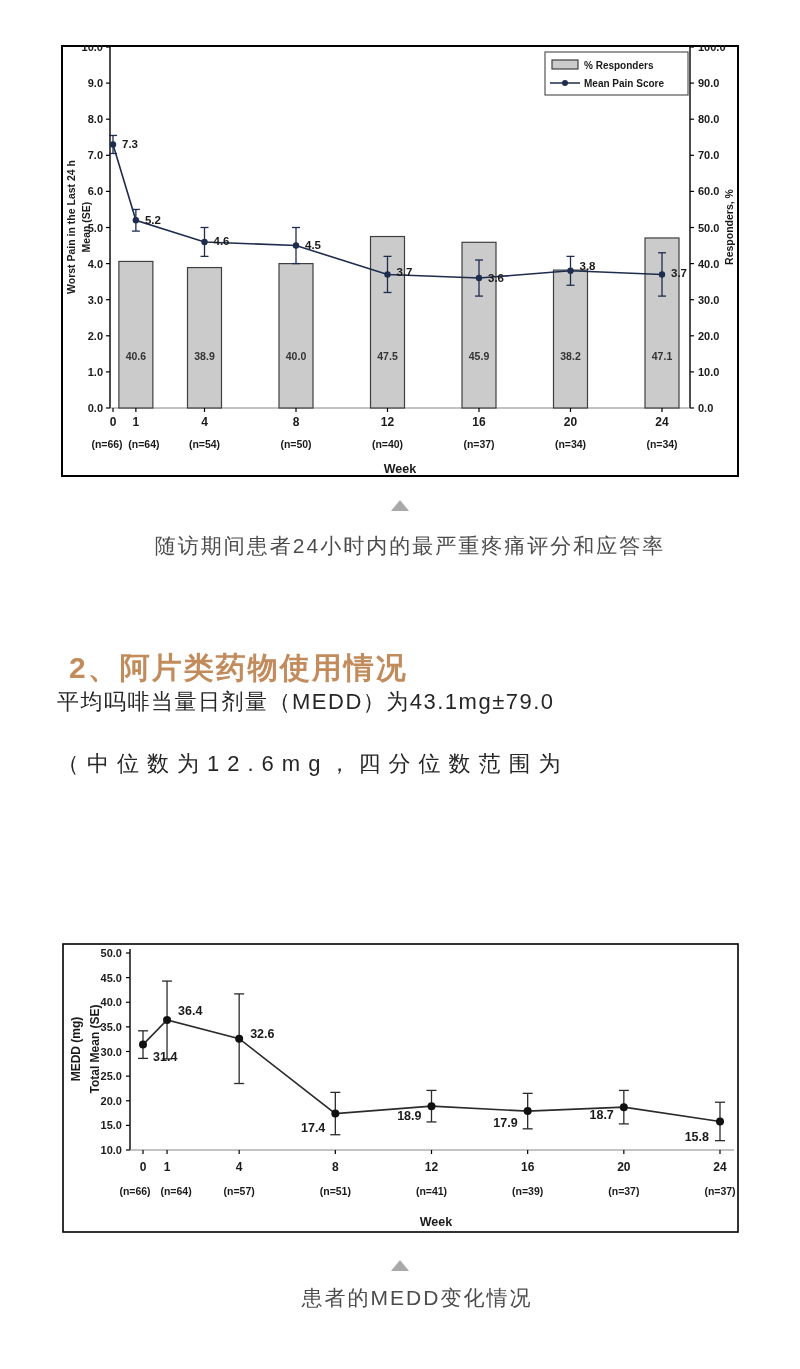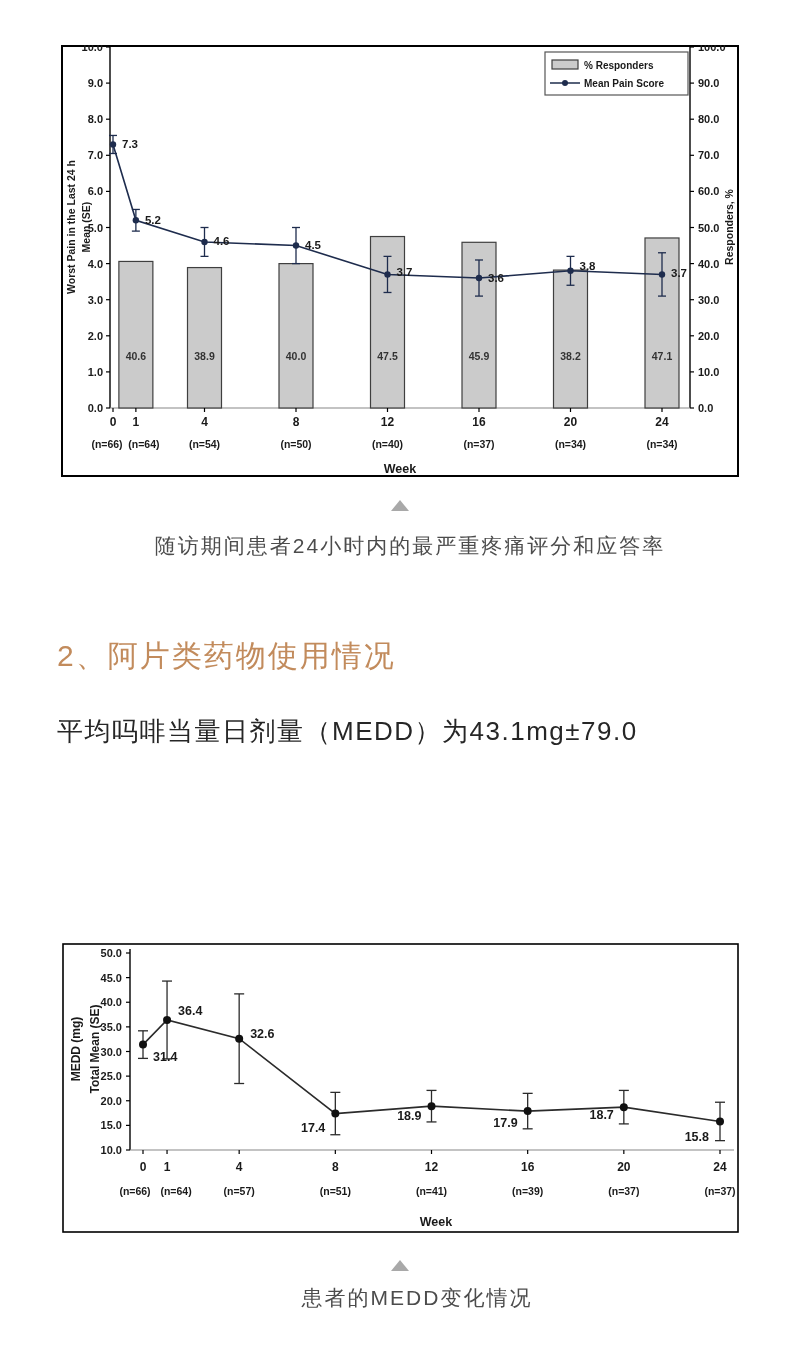--- a/index.html
+++ b/index.html
@@ -18,26 +18,26 @@
   }
   #tri1{top:500px;}
   #tri2{top:1260px;}
   .caption{
     position:absolute;left:10px;width:800px;text-align:center;
     font-size:21px;color:#4c4c4c;letter-spacing:2px;
   }
   #cap1{top:532px;}
   #cap2{top:1284px;margin-left:7px;}
   .heading{
-    position:absolute;left:57px;top:636px;margin:0;
-    font-size:30px;font-weight:normal;color:#c28b5c;letter-spacing:2px;
+    position:absolute;left:57px;top:636px;margin:12px;
+    font-size:30px;font-weight:bold;color:#c28b5c;letter-spacing:2px;
   }
   .para{
-    position:absolute;left:57px;top:711px;width:700px;
-    color:#262626;font-size:26px;
+    position:absolute;left:57px;top:682px;width:700px;
+    color:#262626;font-size:22px;
   }
   .pl{line-height:40px;margin-bottom:22px;white-space:nowrap;}
   .pl1{letter-spacing:1.5px;}
   .pl2{letter-spacing:8px;}
   .pl3{letter-spacing:3.5px;}
 </style>
 </head>
 <body>
 
 <div>
@@ -184,20 +184,21 @@
       </svg>
   </div>
 
   <div class="tri" id="tri1"></div>
   <div class="caption" id="cap1">随访期间患者24小时内的最严重疼痛评分和应答率</div>
 
   <h2 class="heading">2、阿片类药物使用情况</h2>
 
   <div class="para">
     <div class="pl pl1">平均吗啡当量日剂量（MEDD）为43.1mg±79.0</div>
+    <div class="pl pl2">（中位数为12.6mg，四分位数范围为</div>
   </div>
 
   <div class="fig" id="fig2">
     <svg id="svg2" width="677" height="290" viewBox="0 0 677 290">
         <rect x="1" y="1" width="675" height="288" fill="none" stroke="#000" stroke-width="1.6"></rect>
         <line x1="68" y1="6" x2="68" y2="207" stroke="#000" stroke-width="1.4"></line>
         <line x1="68" y1="207" x2="672" y2="207" stroke="#888" stroke-width="1.2"></line>
         <line x1="64" y1="207" x2="68" y2="207" stroke="#000" stroke-width="1.2"></line>
         <text x="60" y="211" font-size="11" text-anchor="end" font-weight="bold" fill="#1a1a1a">10.0</text>
         <line x1="64" y1="182.375" x2="68" y2="182.375" stroke="#000" stroke-width="1.2"></line>

